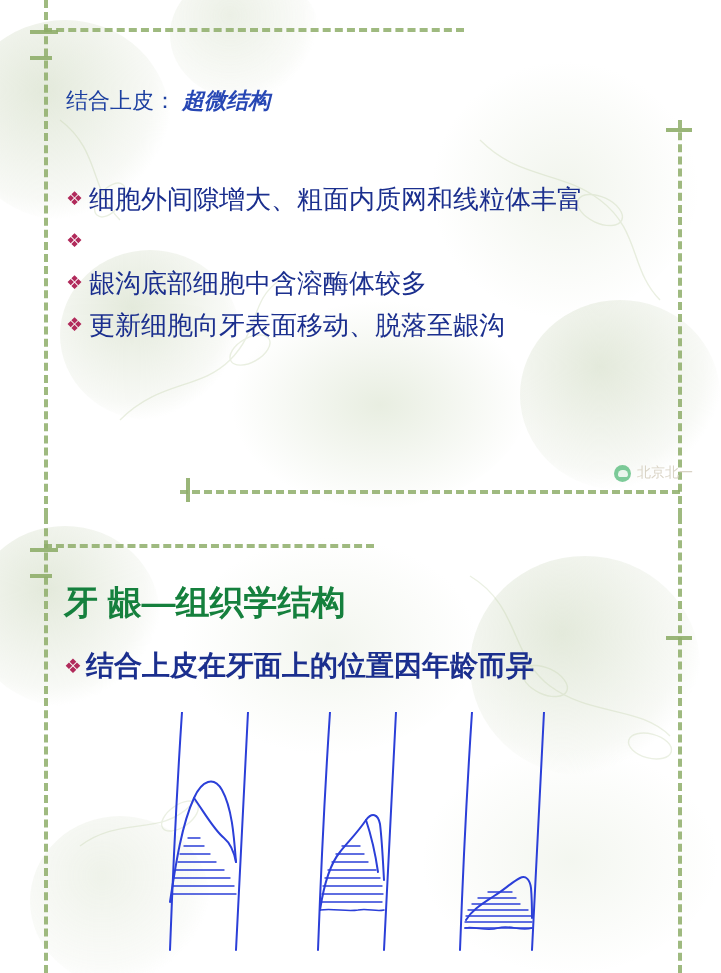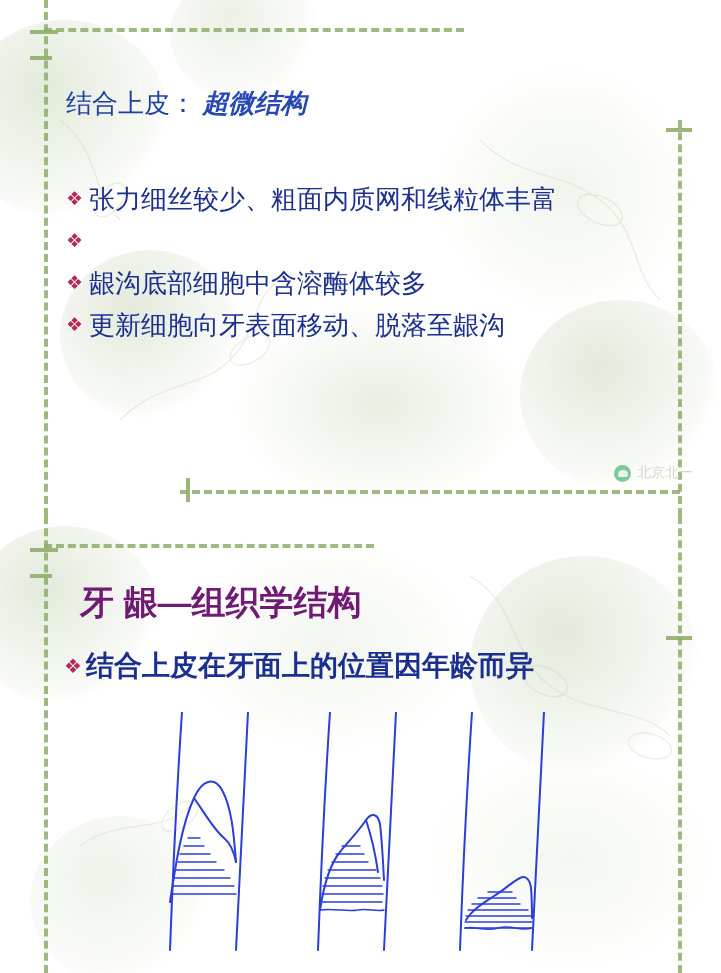--- a/index.html
+++ b/index.html
@@ -81,24 +81,23 @@
   }
   .breadcrumb .crumb-last {
     font-style: italic;
     font-weight: bold;
   }
 
   .s1-title {
     position: absolute;
     top: 86px;
     left: 66px;
-    font-size: 26px;
+    font-size: 22px;
     color: #1c3fa0;
     white-space: nowrap;
-    font-family: Liberation Serif, serif;
   }
   .s1-title .accent {
     font-style: italic;
     font-weight: bold;
     color: #2747b4;
   }
 
   .bullets {
     position: absolute;
     top: 182px;
@@ -151,24 +150,24 @@
     width: 10px; height: 7px;
     border-radius: 5px 5px 3px 3px;
     background: #ffffff;
     opacity: 0.85;
   }
 
   
   .s2-title {
     position: absolute;
     top: 580px;
-    left: 80px;
+    left: 64px;
     font-size: 34px;
     font-weight: bold;
-    color: #701a75;
+    color: #15803d;
     white-space: nowrap;
   }
   .s2-bullet {
     position: absolute;
     top: 648px;
     left: 64px;
     display: flex;
     align-items: flex-start;
     white-space: nowrap;
   }
@@ -230,21 +229,21 @@
 
 
     <div class="s1-title">
       <span>结合上皮：</span>
       <span class="accent">超微结构</span>
     </div>
 
     <div class="bullets">
       <div class="bullet">
         <span class="bullet-mark">❖</span>
-        <span class="bullet-text">张力细丝较少、粗面内质网和线粒体丰富</span>
+        <span class="bullet-text">细胞外间隙增大、粗面内质网和线粒体丰富</span>
       </div>
       <div class="bullet">
         <span class="bullet-mark">❖</span>
       </div>
       <div class="bullet">
         <span class="bullet-mark">❖</span>
         <span class="bullet-text">龈沟底部细胞中含溶酶体较多</span>
       </div>
       <div class="bullet">
         <span class="bullet-mark">❖</span>

